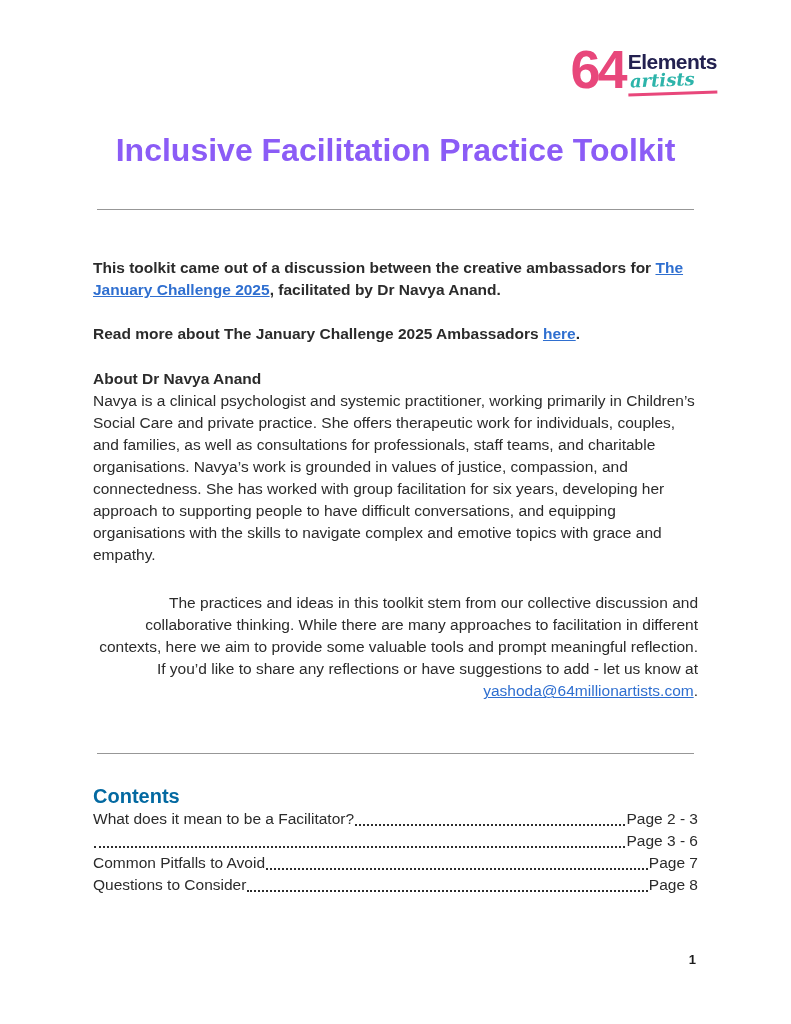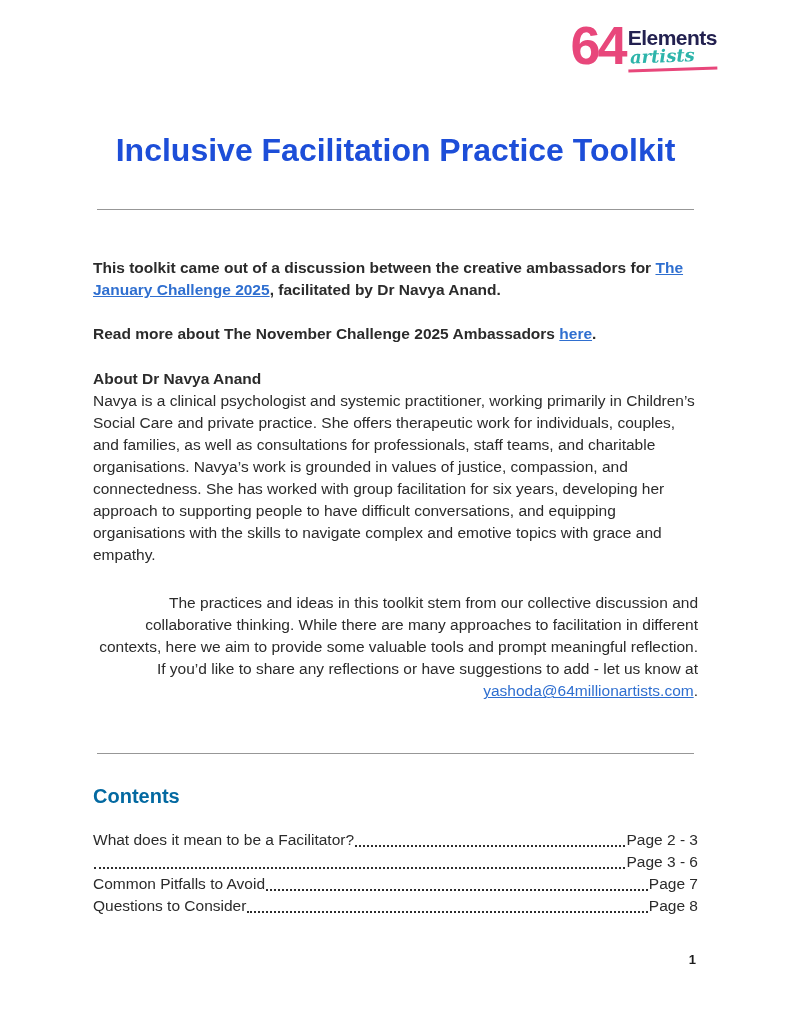--- a/index.html
+++ b/index.html
@@ -8,57 +8,57 @@
     width: 791px; height: 1024px;
     margin: 0 auto;
     background: #ffffff;
     font-family: "Liberation Sans", sans-serif;
     color: var(--text, #2b2b2b);
     box-sizing: border-box;
     padding: 0 93px;
     overflow: hidden;
   }
   
-  .logo { position: absolute; top: 22px; right: 74px; display: flex; align-items: flex-start; }
+  .logo { position: absolute; top: 46px; right: 74px; display: flex; align-items: flex-start; }
   .logo-64 {
     font-size: 54px; font-weight: 800; color: var(--pink, #e8477b);
     line-height: 0.88; letter-spacing: -3px;
   }
   .logo-right { display: flex; flex-direction: column; margin-left: 3px; margin-top: 5px; }
   .logo-million {
     font-size: 21px; font-weight: 800; color: var(--navy, #232150);
     letter-spacing: -0.5px; line-height: 1;
   }
   .logo-artists {
     font-family: "DejaVu Serif", serif; font-style: italic; font-weight: 700;
     font-size: 18px; color: var(--teal, #2db4aa);
     line-height: 1.05; padding: 0 2px 2px 2px; margin-top: -1px;
     border-bottom: 3px solid var(--pink, #e8477b);
     transform: rotate(-2deg);
   }
   
   .title {
     margin: 0; padding-top: 131px;
     font-size: 32px; font-weight: 600; text-align: center;
-    color: #1d4ed8; line-height: 1.2;
+    color: #8b5cf6; line-height: 1.2;
   }
   
   .rule { border: none; border-top: 1px solid #979797; margin: 40px 4px 0 4px; }
   .rule2 { margin-top: 51px; }
   
   .para { margin: 0; font-size: 15.5px; line-height: 22px; }
   .p1 { margin-top: 47px; font-weight: 700; }
   .p2 { margin-top: 22px; font-weight: 700; }
   .about { margin-top: 23px; }
   .about-heading { font-weight: 700; display: block; }
   .practices { margin-top: 26px; text-align: right; }
   a.doc-link { color: var(--link, #2f6fd0); text-decoration: underline; cursor: pointer; }
   
   .contents-heading { margin: 31px 0 0 0; font-size: 20px; font-weight: 700; color: #0369a1; }
-  .toc { margin-top: 21px; }
+  .toc { }
   .toc-row { display: flex; align-items: flex-end; font-size: 15.5px; line-height: 22px; }
   .toc-title { white-space: nowrap; }
   .toc-dots { flex: 1; border-bottom: 2px dotted #2d2d2d; margin: 0 1px 4px 1px; min-width: 20px; }
   .toc-page { white-space: nowrap; }
   
   .page-number { position: absolute; top: 952px; right: 95px; font-size: 13px; font-weight: 700; color: #1d1d1d; }
 </style>
 </head>
 <body>
 
@@ -74,21 +74,21 @@
 
   <h1 class="title">Inclusive Facilitation Practice Toolkit</h1>
 
   <hr class="rule">
 
   <p class="para p1">
     <span>This toolkit came out of a discussion between the creative ambassadors for </span><a href="#" class="doc-link">The January Challenge 2025</a><span>, facilitated by Dr Navya Anand.</span>
   </p>
 
   <p class="para p2">
-    <span>Read more about The November Challenge 2025 Ambassadors </span><a href="#" class="doc-link">here</a><span>.</span>
+    <span>Read more about The January Challenge 2025 Ambassadors </span><a href="#" class="doc-link">here</a><span>.</span>
   </p>
 
   <p class="para about">
     <span class="about-heading">About Dr Navya Anand</span><span>Navya is a clinical psychologist and systemic practitioner, working primarily in Children’s Social Care and private practice. She offers therapeutic work for individuals, couples, and families, as well as consultations for professionals, staff teams, and charitable organisations. Navya’s work is grounded in values of justice, compassion, and connectedness. She has worked with group facilitation for six years, developing her approach to supporting people to have difficult conversations, and equipping organisations with the skills to navigate complex and emotive topics with grace and empathy.</span>
   </p>
 
   <p class="para practices">
     <span>The practices and ideas in this toolkit stem from our collective discussion and collaborative thinking. While there are many approaches to facilitation in different contexts, here we aim to provide some valuable tools and prompt meaningful reflection. If you’d like to share any reflections or have suggestions to add - let us know at </span><a href="#" class="doc-link">yashoda@64millionartists.com</a><span>.</span>
   </p>
 

